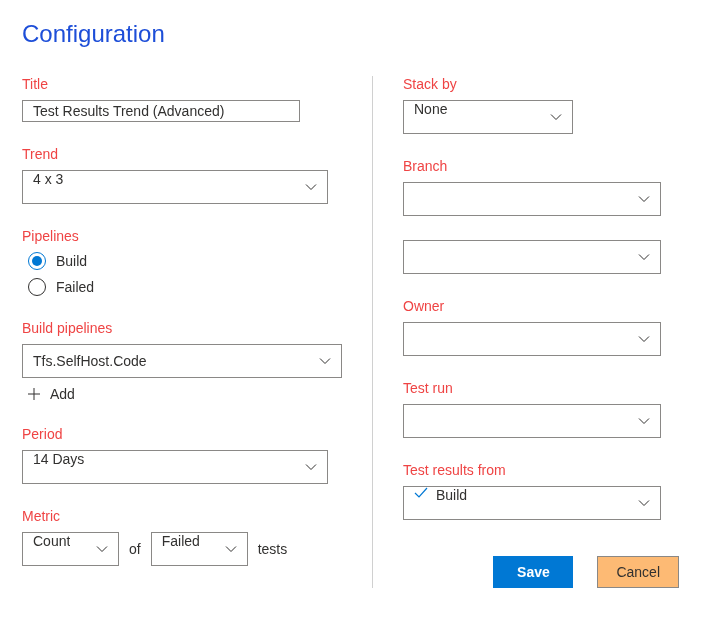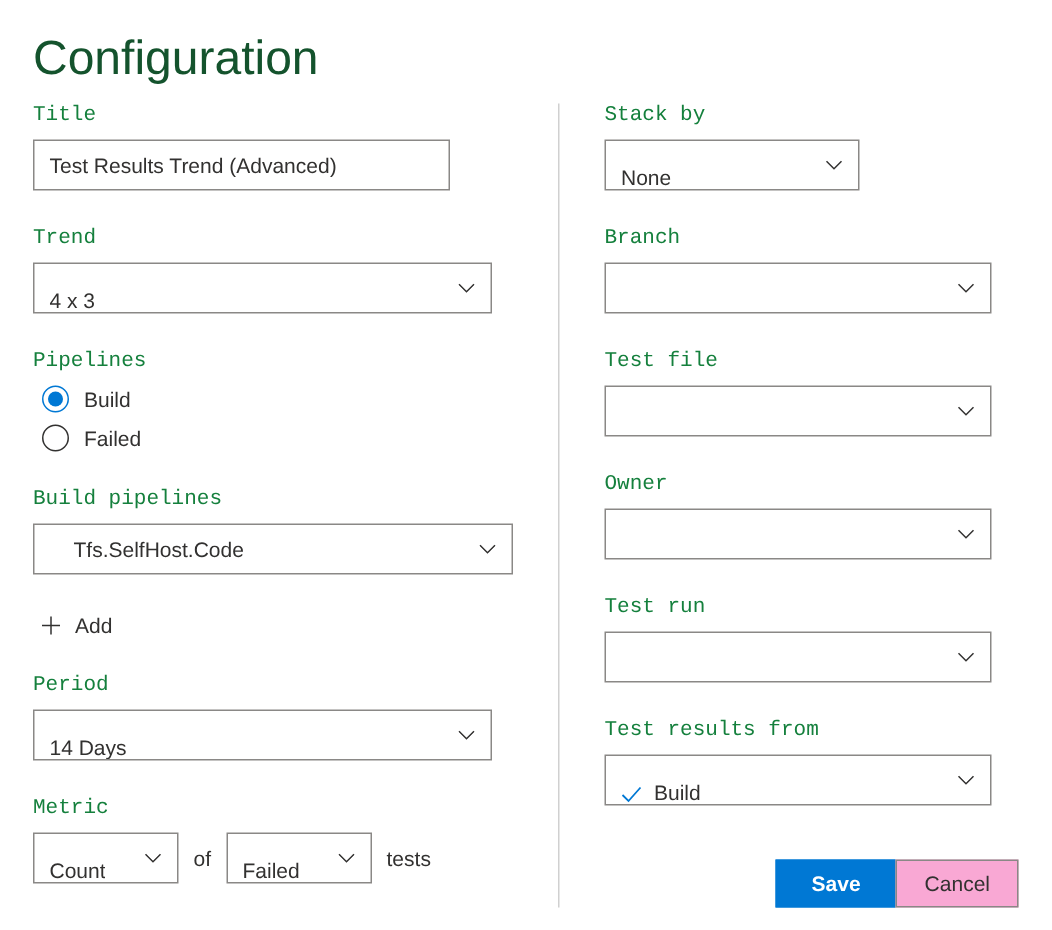--- a/index.html
+++ b/index.html
@@ -9,65 +9,64 @@
     }
     body {
       font-family: "Segoe UI", -apple-system, BlinkMacSystemFont, sans-serif;
       font-size: 14px;
       color: #323130;
       background: #fff;
       width: 701px;
       padding: 20px 22px;
     }
     h1 {
-      font-size: 32px;
+      font-size: 24px;
       font-weight: 400;
-      color: #14532d;
-      margin-bottom: 12px;
+      color: #1d4ed8;
+      margin-bottom: 28px;
     }
     .columns {
       display: flex;
       gap: 0;
     }
     .col-left {
       width: 350px;
       padding-right: 30px;
     }
     .col-right {
       flex: 1;
       padding-left: 30px;
       border-left: 1px solid #d0d0d0;
     }
     .field {
       margin-bottom: 24px;
     }
     .field-label {
       font-size: 14px;
-      color: #15803d;
+      color: #ef4444;
       margin-bottom: 8px;
       display: block;
-      font-family: Liberation Mono, monospace;
     }
     .text-input {
       width: 278px;
-      height: 34px;
+      height: 22px;
       border: 1px solid #8a8886;
       padding: 0 10px;
       font-size: 14px;
       font-family: inherit;
       color: #323130;
       background: #fff;
     }
     .dropdown {
       position: relative;
       border: 1px solid #8a8886;
       height: 34px;
       background: #fff;
       display: flex;
-      align-items: flex-end;
+      align-items: flex-start;
       padding: 0 28px 0 10px;
       cursor: pointer;
       font-size: 14px;
       color: #323130;
     }
     .dropdown-narrow {
       width: 306px;
     }
     .dropdown-mini {
       width: 97px;
@@ -123,28 +122,28 @@
       height: 10px;
       border-radius: 50%;
       background: #0078d4;
     }
     .build-pipelines-box {
       width: 320px;
       border: 1px solid #8a8886;
       height: 34px;
       display: flex;
       align-items: center;
-      padding: 0 32px 0 26px;
+      padding: 0 32px 0 10px;
       position: relative;
       background: #fff;
     }
     .add-link {
       display: flex;
       align-items: center;
-      margin-top: 26px;
+      margin-top: 8px;
       color: #323130;
       cursor: pointer;
       padding-left: 4px;
     }
     .plus-icon {
       width: 16px;
       height: 16px;
       margin-right: 8px;
       display: flex;
       align-items: center;
@@ -160,41 +159,41 @@
       color: #323130;
     }
     .check-prefix {
       color: #0078d4;
       margin-right: 8px;
       display: inline-flex;
     }
     .buttons {
       display: flex;
       justify-content: flex-end;
-      gap: 0;
+      gap: 24px;
       margin-top: 36px;
     }
     .btn {
       height: 32px;
       min-width: 80px;
       border: 1px solid #8a8886;
       background: #fff;
       font-size: 14px;
       font-family: inherit;
       cursor: pointer;
       padding: 0 18px;
     }
     .btn-primary {
       background: #0078d4;
       color: #fff;
       border-color: #0078d4;
       font-weight: 600;
     }
     .btn-secondary {
-      background: #f9a8d4;
+      background: #fdba74;
       color: #323130;
     }
     .dd-value {
       white-space: nowrap;
       overflow: hidden;
       text-overflow: ellipsis;
     }
   </style>
 </head>
 <body>
@@ -313,21 +312,20 @@
         <span class="dd-value"></span>
         <span class="chevron">
           <svg viewBox="0 0 12 8">
               <path d="M1 1.5 L6 6.5 L11 1.5" stroke="#323130" stroke-width="1" fill="none"></path>
             </svg>
         </span>
       </div>
     </div>
 
     <div class="field">
-      <label class="field-label">Test file</label>
       <div class="dropdown dropdown-right">
         <span class="dd-value"></span>
         <span class="chevron">
           <svg viewBox="0 0 12 8">
               <path d="M1 1.5 L6 6.5 L11 1.5" stroke="#323130" stroke-width="1" fill="none"></path>
             </svg>
         </span>
       </div>
     </div>
 

